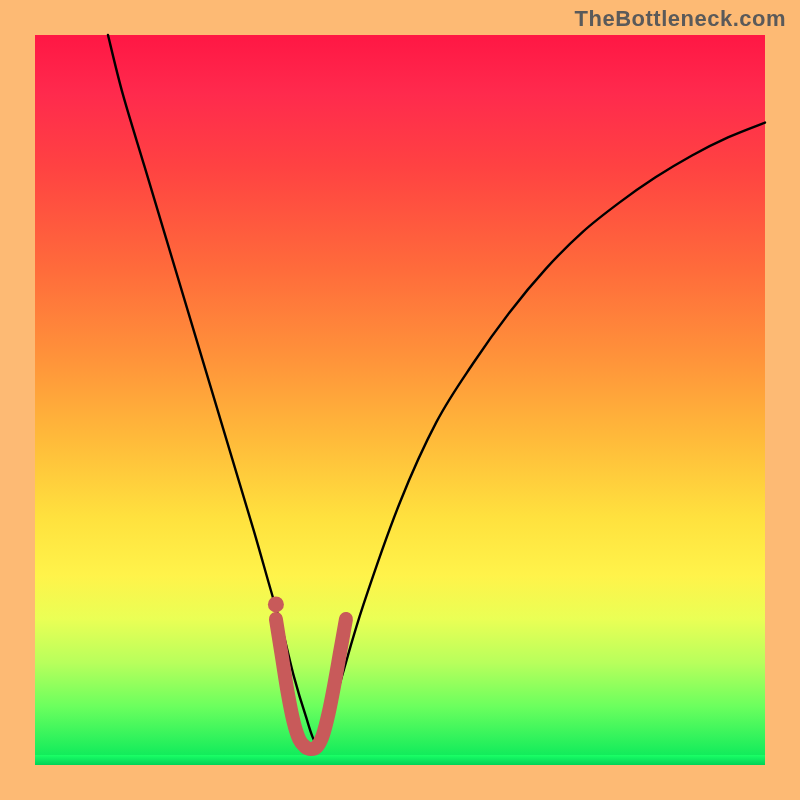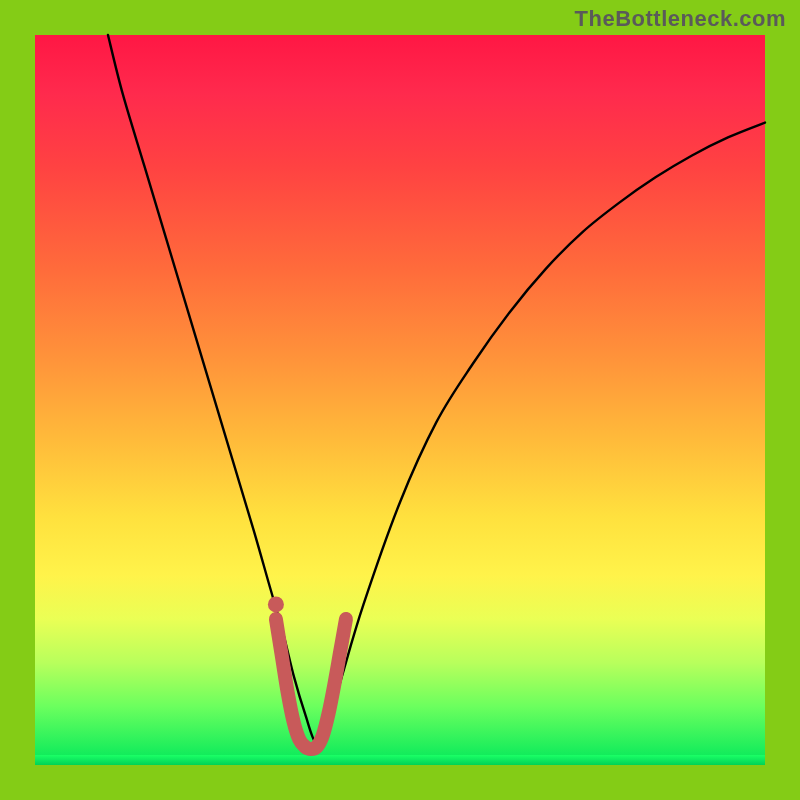--- a/index.html
+++ b/index.html
@@ -8,21 +8,21 @@
     width: 800px;
     height: 800px;
     background: #000;
     overflow: hidden;
     font-family: Arial, Helvetica, sans-serif;
   }
   .frame {
     position: relative;
     width: 800px;
     height: 800px;
-    background: #84cc16;
+    background: #fdba74;
   }
   .watermark {
     position: absolute;
     top: 6px;
     right: 14px;
     color: #5a5a5a;
     font-size: 22px;
     font-weight: 600;
     letter-spacing: 0.5px;
     z-index: 10;

